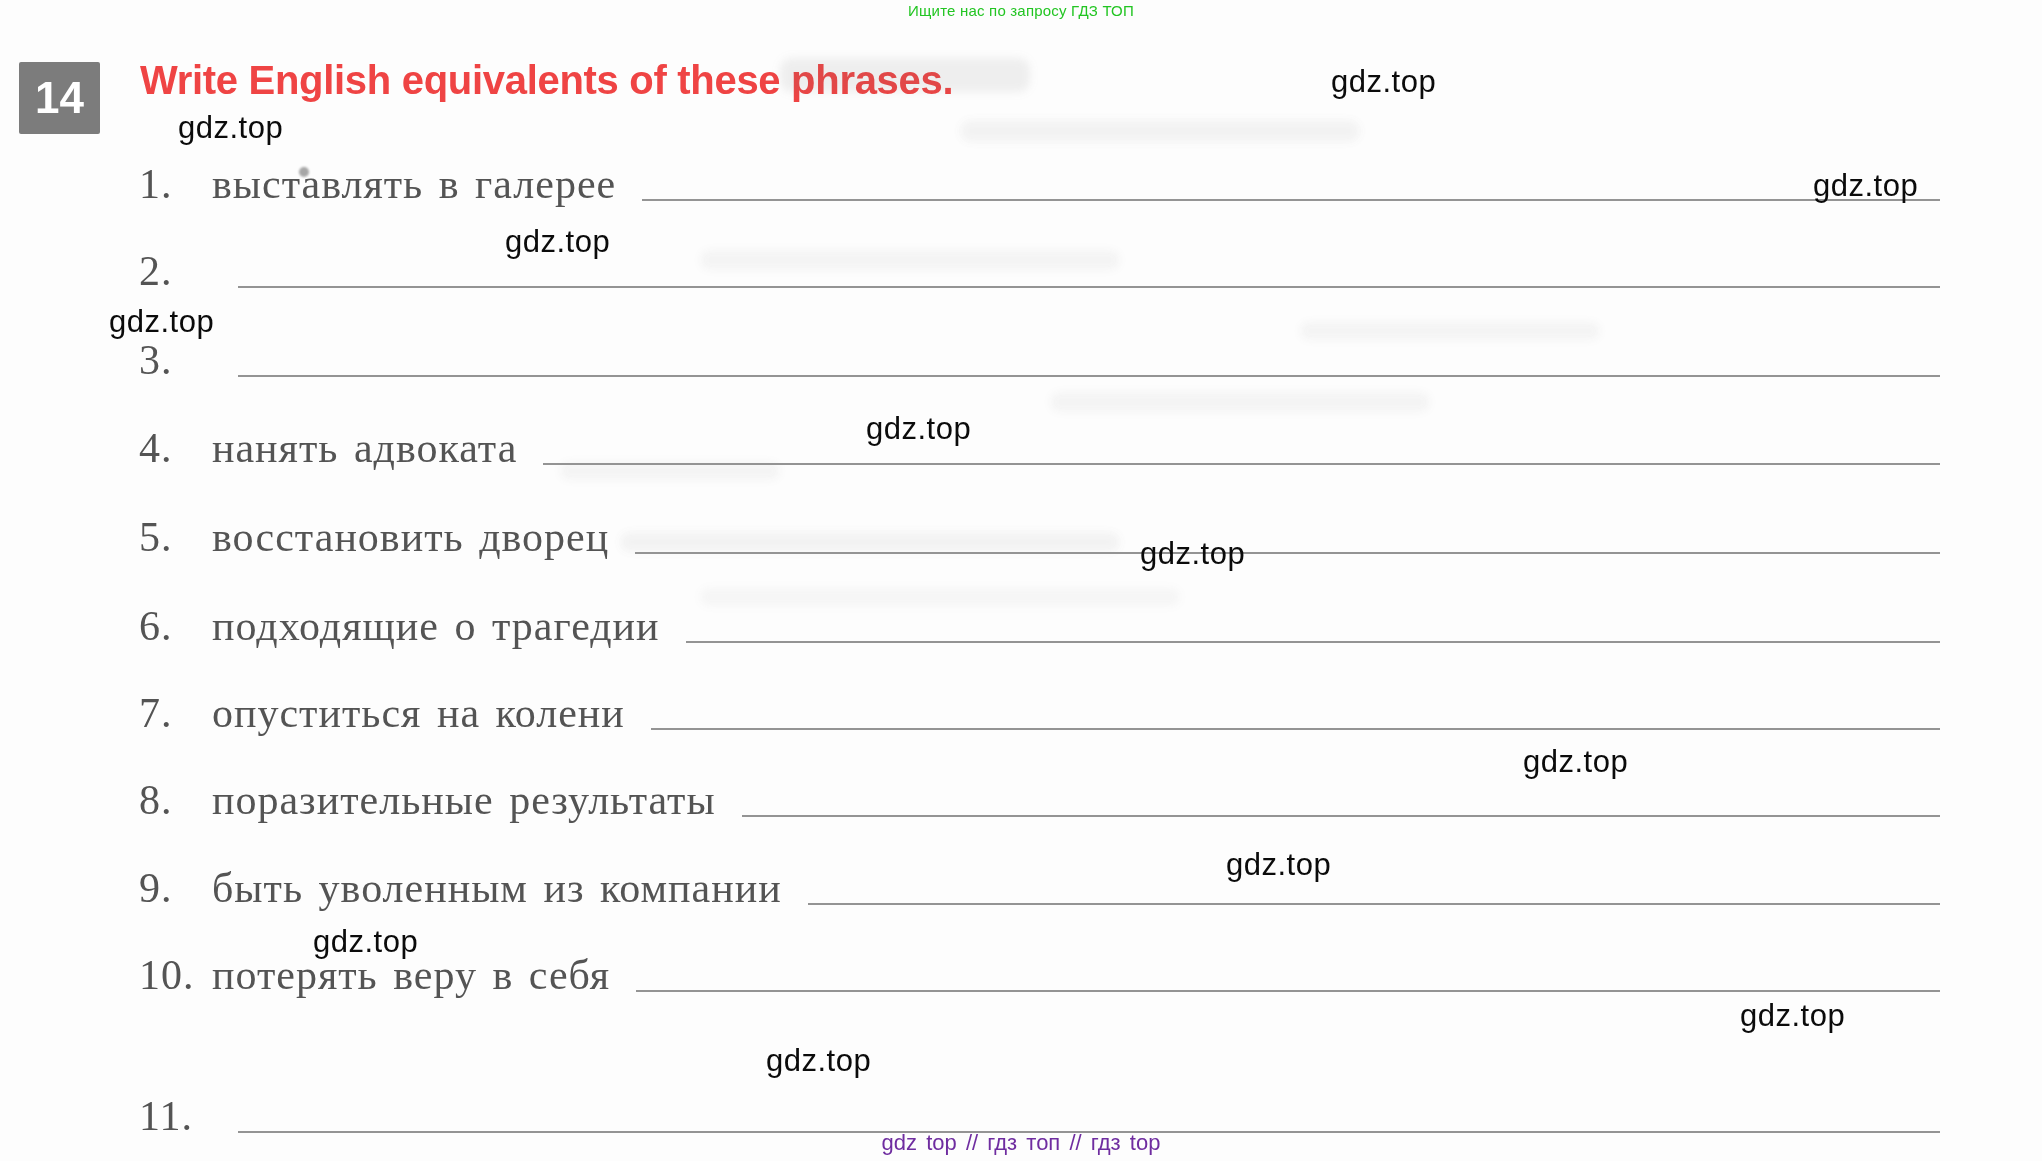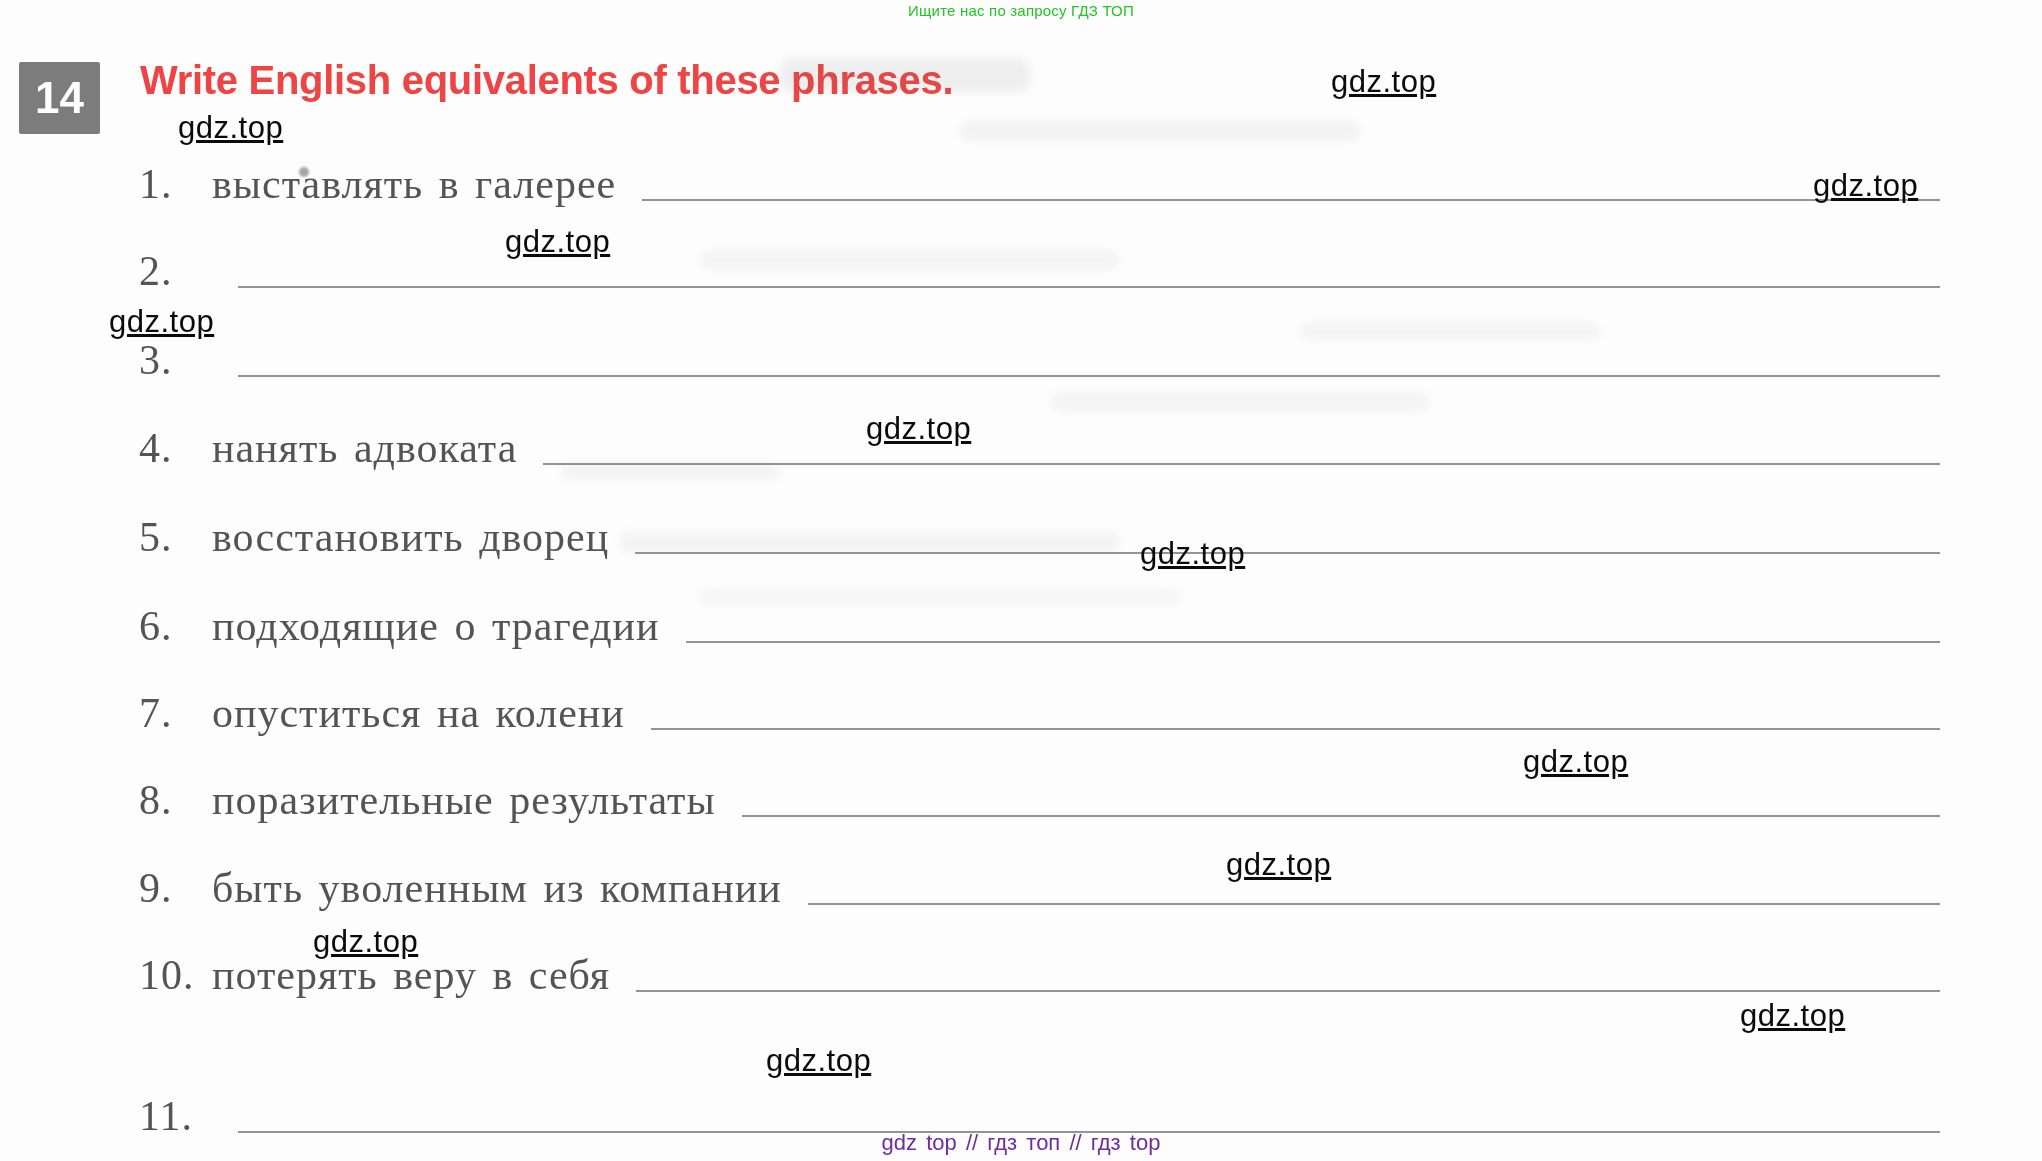--- a/index.html
+++ b/index.html
@@ -42,21 +42,21 @@
   .row .blank {
     flex:1; height:0; border-bottom:2px solid #949494;
     margin-left:26px; margin-bottom:7px;
   }
   .r1{top:150px}.r2{top:237px}.r3{top:326px}.r4{top:414px}.r5{top:503px}
   .r6{top:592px}.r7{top:679px}.r8{top:766px}.r9{top:854px}.r10{top:941px}.r11{top:1082px}
 
   
   .wm {
     position:absolute; font-size:31px; font-weight:500; color:#0b0b0b;
-    letter-spacing:.5px; line-height:1; white-space:nowrap;text-decoration:underline;
+    letter-spacing:.5px; line-height:1; white-space:nowrap;
   }
 
   
   .footer {
     position:absolute; top:1130px; left:0; width:100%;
     text-align:center; font-size:22px; font-weight:500;
     color:#6f2da0; word-spacing:3px;
   }
 
   

